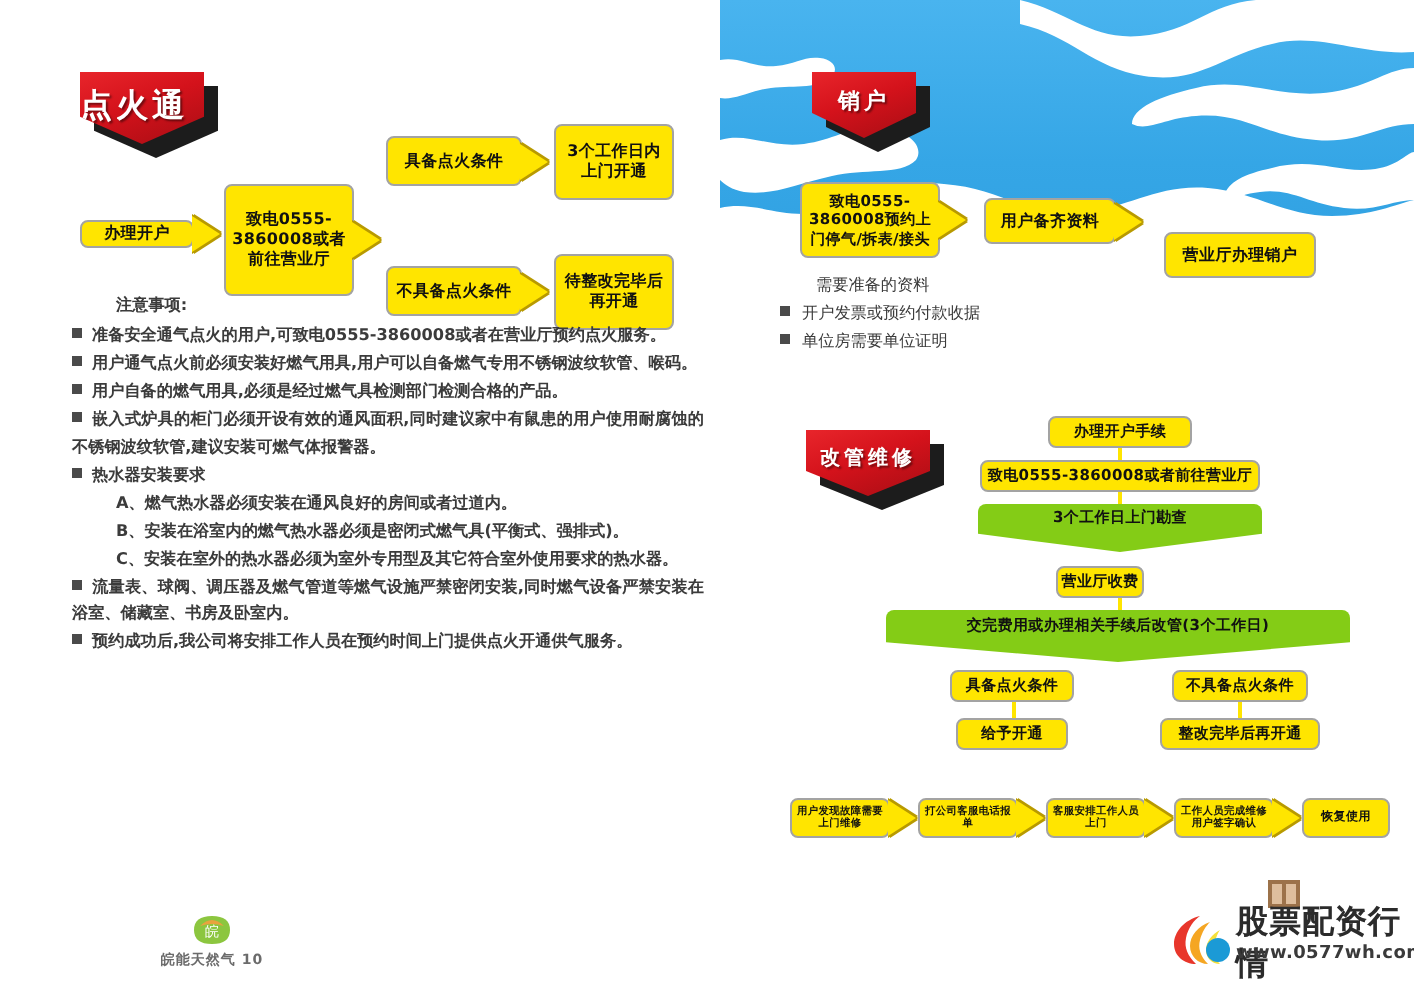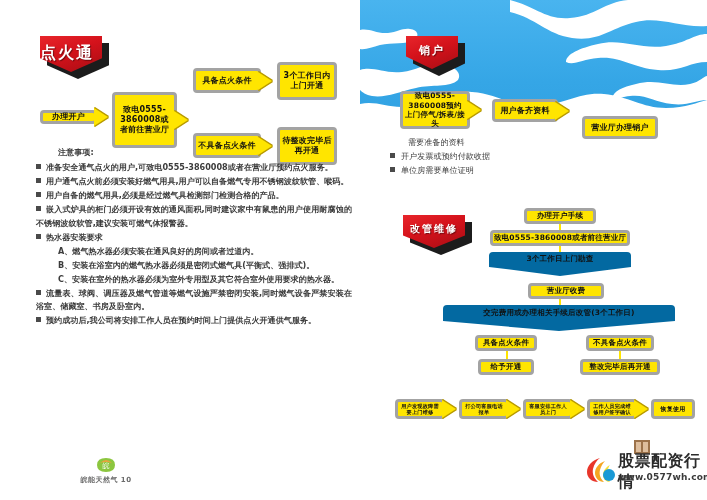--- a/index.html
+++ b/index.html
@@ -6,40 +6,40 @@
   html,body{margin:0;padding:0;}
   body{
     width:707px;height:500px;overflow:hidden;background:#ffffff;
     font-family:"DejaVu Sans","Liberation Sans",sans-serif;
     position:relative;
   }
   #page{position:absolute;inset:0;width:707px;height:500px;}
 
   
   .ybox{
-    position:absolute;background:#FFE500;border:3px solid #a3a3a3;
+    position:absolute;background:#FFE500;border:1px solid #a3a3a3;
     border-radius:4px;color:#111;font-weight:bold;
     display:flex;align-items:center;justify-content:center;
     text-align:center;line-height:1.25;box-sizing:border-box;
     letter-spacing:.2px;
   }
   
   .ybox.arrow::after{
     content:"";position:absolute;left:100%;top:50%;
     transform:translateY(-50%);
     width:0;height:0;
     border-top:9px solid transparent;
     border-bottom:9px solid transparent;
     border-left:14px solid #FFE500;
     filter:drop-shadow(1px 0 0 #B89A00) drop-shadow(0 1px 0 #B89A00) drop-shadow(0 -1px 0 #B89A00);
   }
   
   .ybox.down{
     clip-path:polygon(0 0,100% 0,100% 62%,50% 100%,0 62%);
-    border:none;background:#0369a1;
+    border:none;background:#84cc16;
     box-shadow:none;
   }
   .ybox.down .inner{padding-bottom:10px;}
 
   
   .redtag{position:absolute;}
   .redtag .shadow{
     position:absolute;left:7px;top:7px;width:100%;height:100%;
     background:#1c1c1c;
     clip-path:polygon(0 0,100% 0,100% 62%,50% 100%,0 62%);
@@ -216,21 +216,21 @@
 
   <div class="ybox" style="left:490px;top:230px;width:140px;height:16px;font-size:7.5px;">
     <span>致电0555-3860008或者前往营业厅</span>
   </div>
   <div class="vtick" style="left:559px;top:246px;height:6px;"></div>
 
   <div class="ybox down" style="left:489px;top:252px;width:142px;height:24px;font-size:7.5px;">
     <span class="inner">3个工作日上门勘查</span>
   </div>
 
-  <div class="ybox" style="left:528px;top:283px;width:76px;height:16px;font-size:7.5px;">
+  <div class="ybox" style="left:528px;top:283px;width:44px;height:16px;font-size:7.5px;">
     <span>营业厅收费</span>
   </div>
   <div class="vtick" style="left:559px;top:299px;height:6px;"></div>
 
   <div class="ybox down" style="left:443px;top:305px;width:232px;height:26px;font-size:7.5px;">
     <span class="inner">交完费用或办理相关手续后改管(3个工作日)</span>
   </div>
 
   <div class="ybox" style="left:475px;top:335px;width:62px;height:16px;font-size:7.5px;">
     <span>具备点火条件</span>

